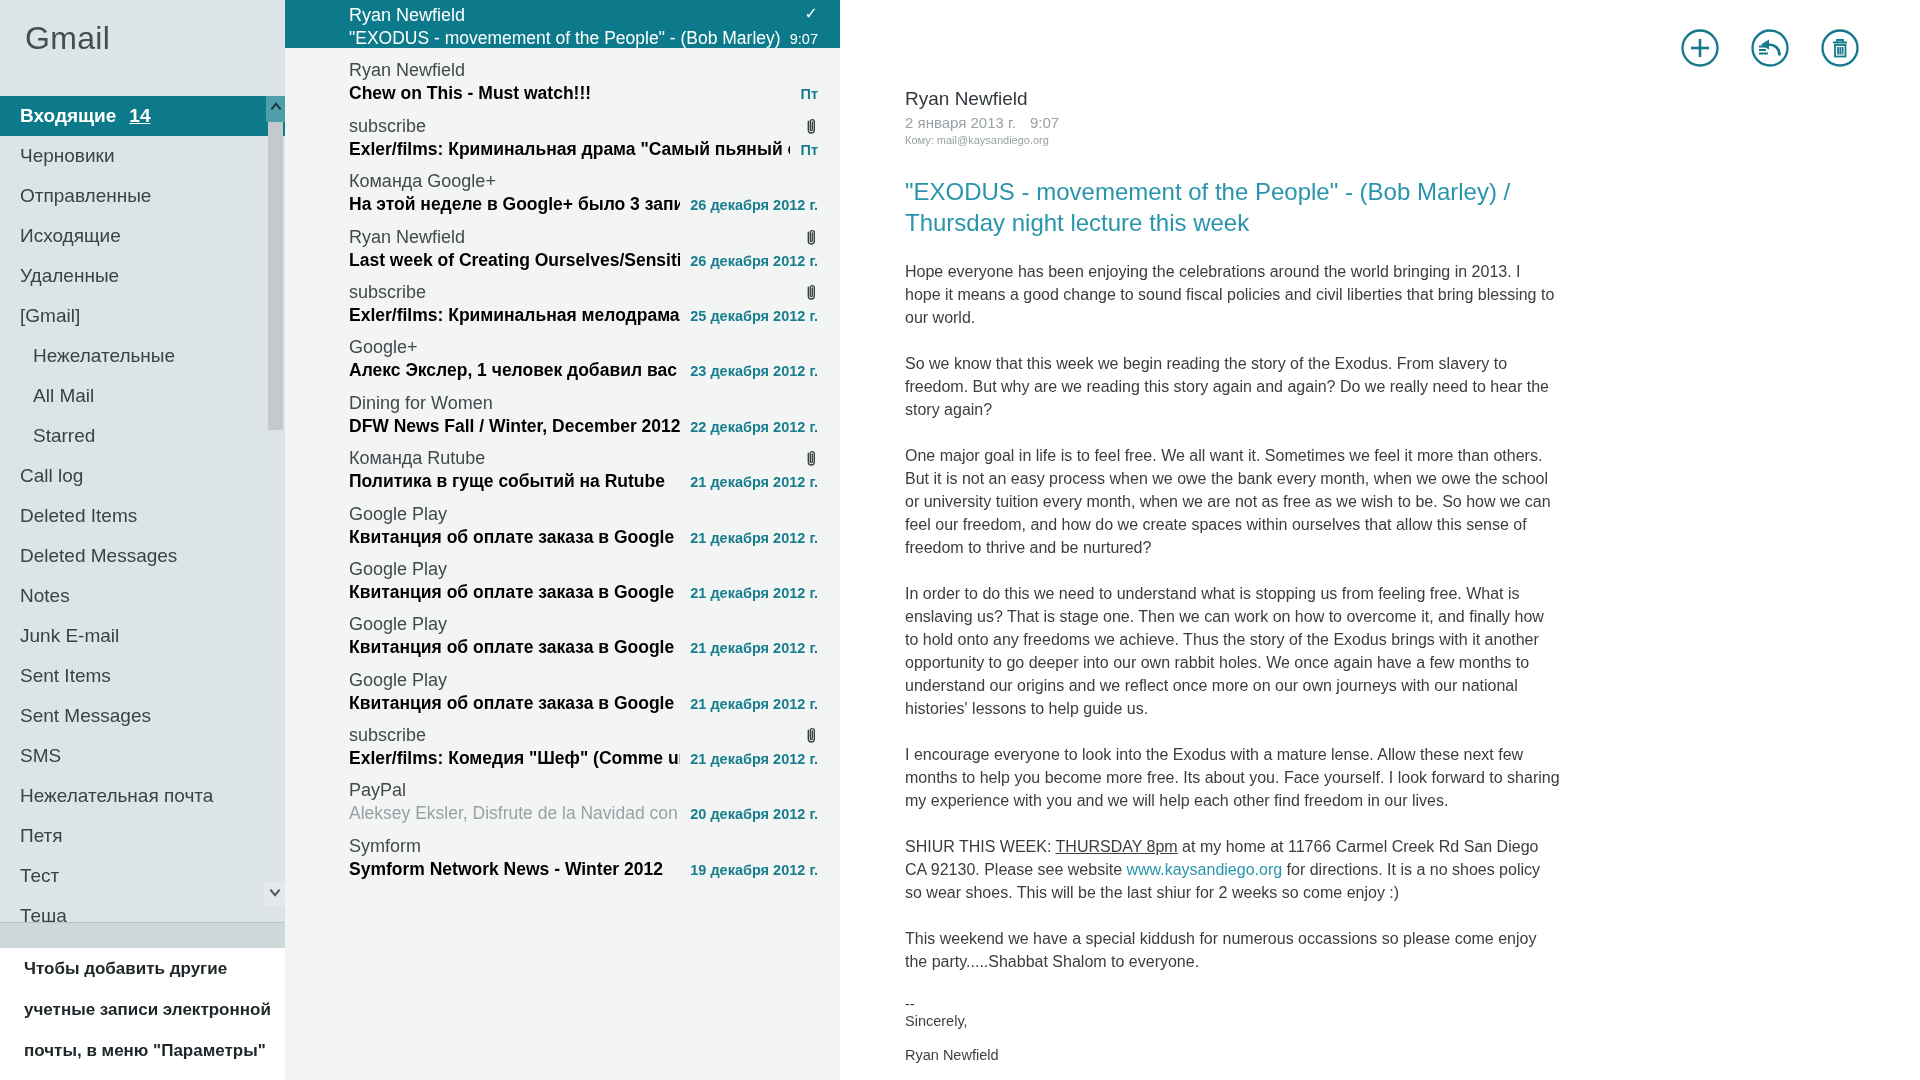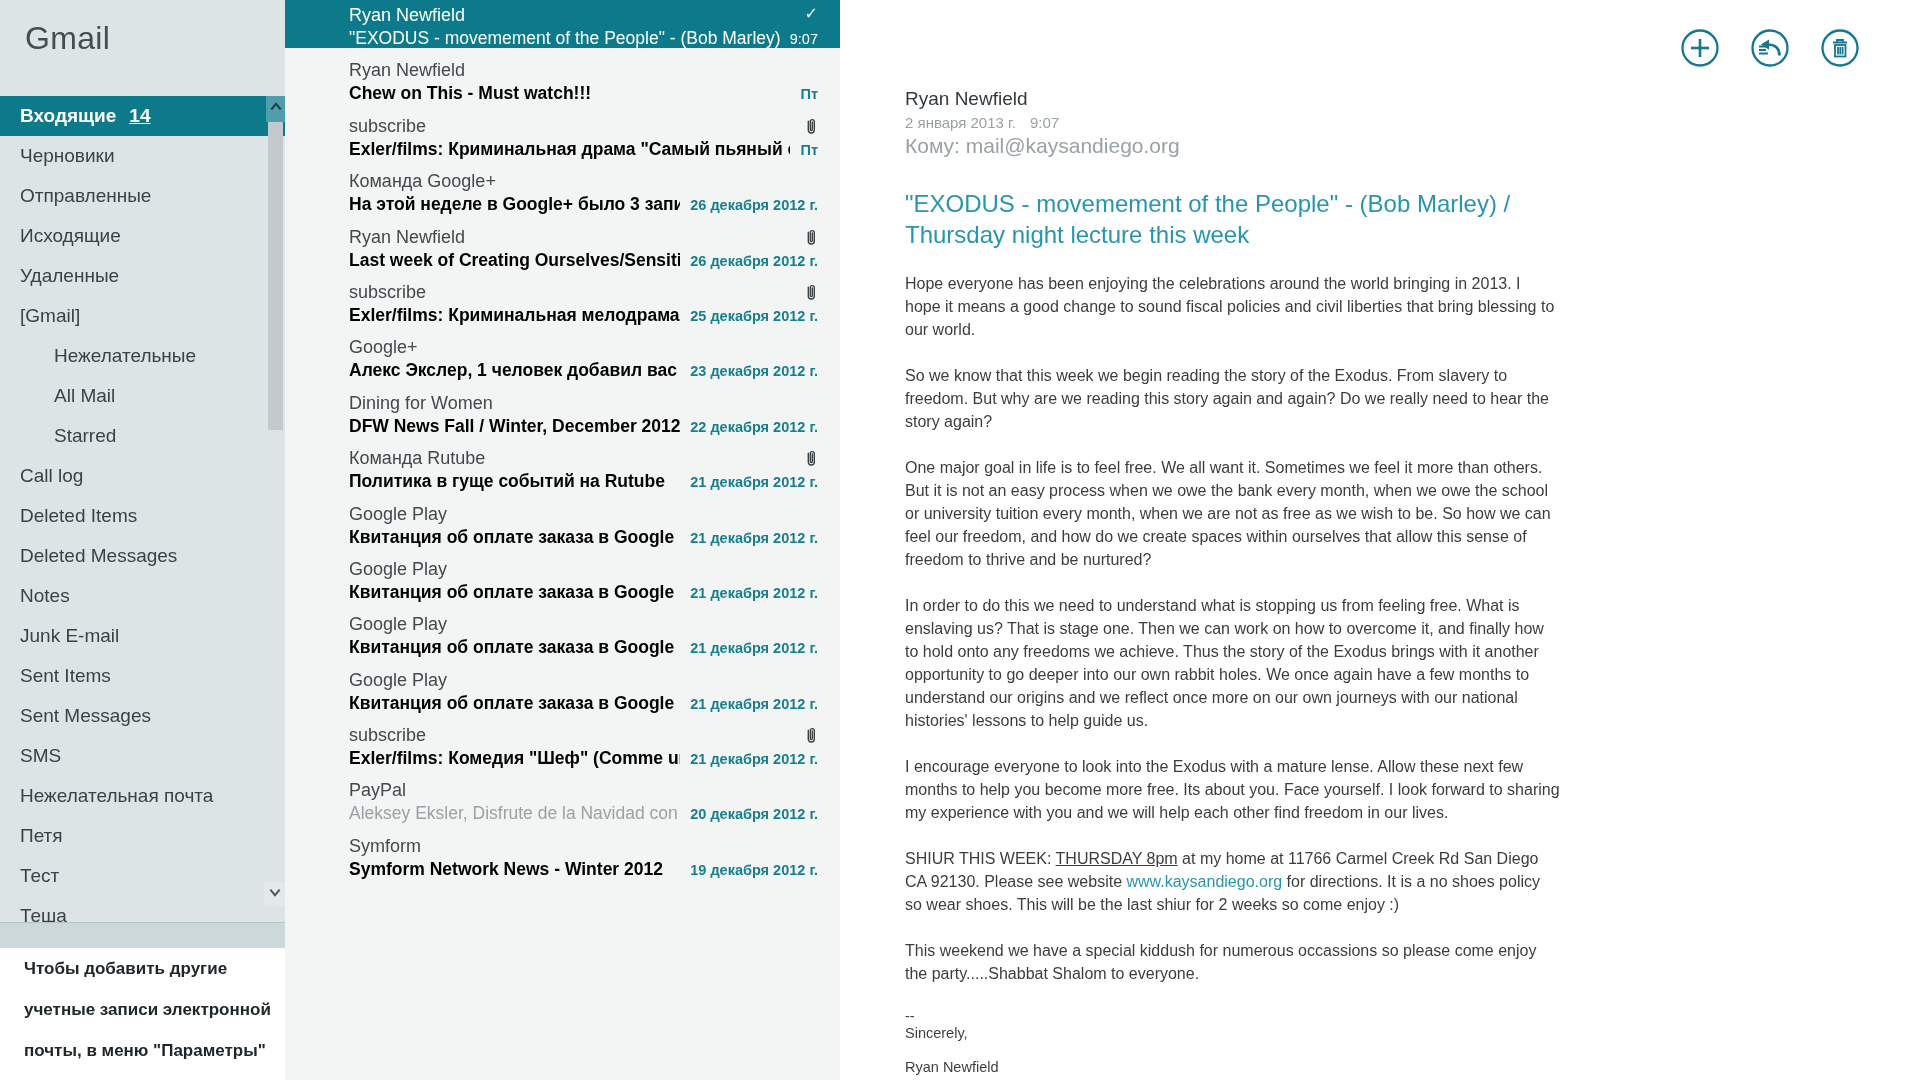--- a/index.html
+++ b/index.html
@@ -6,21 +6,21 @@
   .stage{position:relative;width:1920px;height:1080px;overflow:hidden;
          font-family:"Liberation Sans","DejaVu Sans",sans-serif;background:#fff;}
 
   
   .sidebar{position:absolute;left:0;top:0;width:286px;height:930px;background:#dde4e6;}
   .app-title{position:absolute;left:25px;top:20px;margin:0;font-size:32px;font-weight:300;
              color:#454d50;letter-spacing:.3px;}
   .folders{position:absolute;left:0;right:0;top:96px;height:826px;overflow:hidden;}
   .folder{height:40px;display:flex;align-items:center;padding-left:20px;font-size:19px;
           color:#394247;white-space:nowrap;cursor:default;}
-  .folder.indented{padding-left:54px;}
+  .folder.indented{padding-left:33px;}
   .folder.selected{background:#0d7a8b;color:#fff;font-weight:700;}
   .folder .count{margin-left:13px;text-decoration:underline;}
 
   .sb-up{position:absolute;left:266px;top:96px;width:20px;height:26px;background:#4f9eac;
          display:flex;align-items:center;justify-content:center;}
   .sb-thumb{position:absolute;left:268px;top:122px;width:15px;height:308px;background:#c3c9cc;}
   .sb-down{position:absolute;left:264px;top:882px;width:22px;height:24px;background:#e3e9eb;
            display:flex;align-items:center;justify-content:center;}
 
   .sb-footer{position:absolute;left:0;top:922px;width:286px;bottom:0;background:#ccd8da;
@@ -47,21 +47,21 @@
   
   .reading{position:absolute;left:840px;top:0;width:1080px;height:1080px;background:#fff;}
   .toolbar{position:absolute;top:29px;right:61px;display:flex;gap:32px;}
   .tb-btn{width:38px;height:38px;padding:0;border:0;background:transparent;cursor:pointer;}
   .tb-btn svg{display:block;}
 
   .msg{position:absolute;left:65px;top:88px;width:655px;}
   .msg-sender{font-size:19px;color:#33393d;}
   .msg-meta{font-size:15px;color:#99a1a5;margin-top:4px;}
   .msg-meta .t{margin-left:14px;}
-  .msg-to{font-size:21px;color:#99a1a5;margin-top:3px;}
+  .msg-to{font-size:11px;color:#99a1a5;margin-top:3px;}
   .msg-subject{margin:30px 0 0;font-size:24px;line-height:31px;font-weight:400;color:#2995ad;}
   .msg-body{margin-top:22px;font-size:16px;line-height:23px;color:#3d3d3d;}
   .msg-body p{margin:0 0 23px;}
   .tlink{color:#2995ad;text-decoration:none;cursor:pointer;}
   .usc{text-decoration:underline;}
   .sig{font-size:14.5px;line-height:17px;color:#3f3f3f;}
   .sig .gap{height:17px;}
 </style>
 </head>
 <body>

